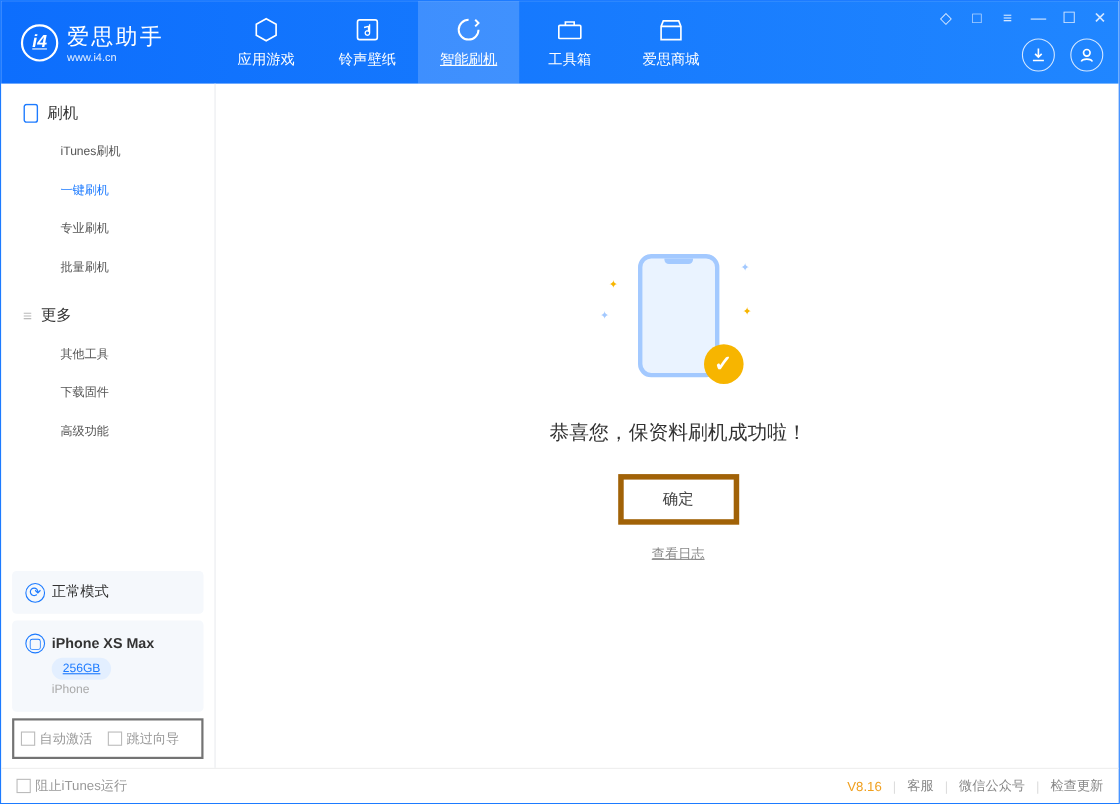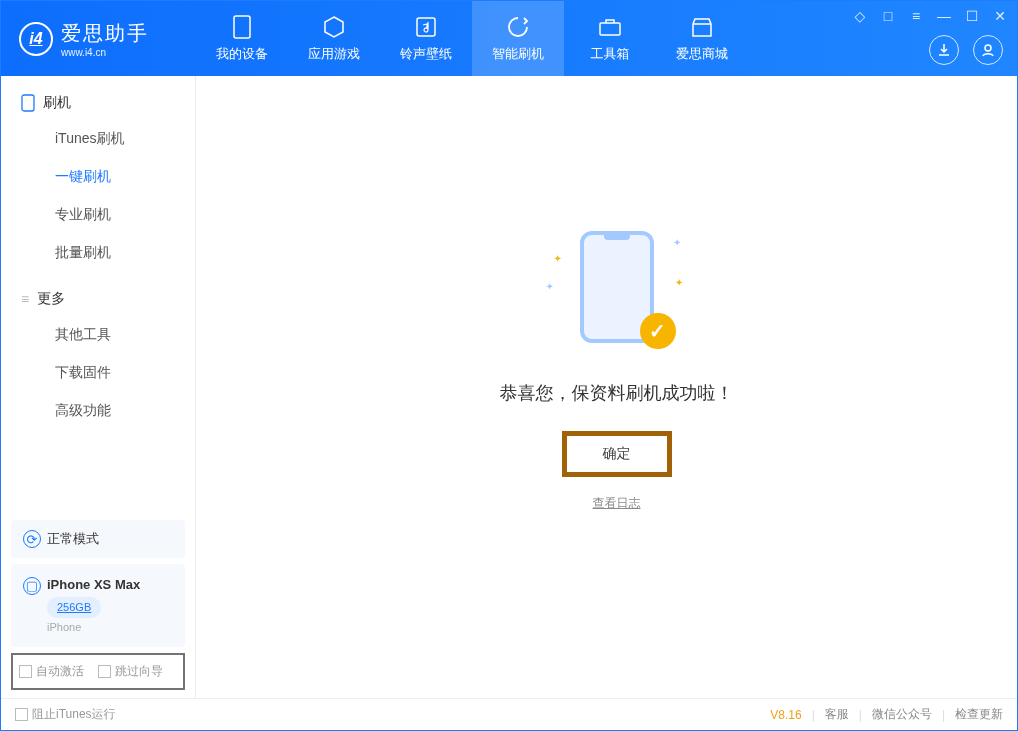--- a/index.html
+++ b/index.html
@@ -6,32 +6,32 @@
 body { background: #fff; width: 1018px; height: 731px; border: 1px solid #1d7bff; position: relative; }
 
 .header { height: 75px; background: linear-gradient(to right, #0d6efd, #2086ff); display: flex; align-items: center; color: #fff; }
 .logo-block { display: flex; align-items: center; padding: 0 18px; width: 195px; }
 .logo-ic { width: 34px; height: 34px; border: 2px solid #fff; border-radius: 50%; display:flex; align-items:center; justify-content:center; font-weight:bold; font-size:16px; font-style:italic;text-decoration:underline; }
 .logo-txt { margin-left: 8px; }
 .logo-txt .cn { font-size: 20px; font-weight: 500; letter-spacing: 2px; }
 .logo-txt .url { font-size: 10px; letter-spacing: 0; opacity: .9; }
 .tabs { display: flex; height: 100%; }
 .tab { width: 92px; display: flex; flex-direction: column; align-items: center; justify-content: center; font-size: 13px; gap: 6px; cursor: pointer; }
-.tab.active { background: rgba(255,255,255,.18); }
+.tab.active { background: rgba(255,255,255,.18); text-decoration: underline; }
 .tab-ic { width: 24px; height: 24px; display:flex; align-items:center; justify-content:center; }
 .win-ctrl { position:absolute; top:6px; right:8px; display:flex; gap:10px; color:#d8e9ff; }
 .win-ctrl span { width:18px; height:18px; display:flex;align-items:center;justify-content:center; cursor:pointer; font-size:14px; }
 .hdr-right { position:absolute; right:14px; top:34px; display:flex; gap:14px; }
 .circ-btn { width:30px; height:30px; border:1.5px solid rgba(255,255,255,.8); border-radius:50%; display:flex;align-items:center;justify-content:center; cursor:pointer; }
 
 .body { display:flex; height: calc(731px - 75px - 32px - 2px); gap: 20px; }
 .sidebar { width: 195px; border-right: 1px solid #e9ecef; display:flex; flex-direction:column; }
 .side-sec { padding: 18px 0 0 0; }
 .side-hd { display:flex; align-items:center; gap:8px; padding: 0 20px 8px; font-size:14px; color:#333; }
-.side-item { padding: 10px 20px 10px 54px; font-size:14px; color:#555; cursor:pointer; }
+.side-item { padding: 10px 20px 10px 54px; font-size:11px; color:#555; cursor:pointer; }
 .side-item.active { color:#1d7bff; }
 .side-bottom { margin-top:auto; padding: 0 10px 8px; }
 .card { background:#f5f8fc; border-radius:4px; padding:10px 12px; margin:6px 0; font-size:13px; color:#333; }
 .card.dev { line-height:1.7; }
 .badge { display:inline-block; background:#e3efff; color:#1d7bff; border-radius:10px; padding:1px 10px; font-size:11px;text-decoration:underline; }
 .mode-ic { display:inline-flex; width:18px; height:18px; border:1.5px solid #1d7bff; border-radius:50%; align-items:center; justify-content:center; color:#1d7bff; margin-right:6px; vertical-align:middle; }
 .dev-sub { color:#aaa; font-size:11px; }
 .chk-row { border:2px solid #737373; padding:8px 6px; margin-top:4px; display:flex; gap:14px; font-size:12px; color:#999; }
 .chk { width:13px; height:13px; border:1px solid #bbb; display:inline-block; vertical-align:middle; margin-right:4px; }
 
@@ -59,28 +59,20 @@
   <div class="logo-block">
     <div class="logo-ic">i4</div>
     <div class="logo-txt">
       <div class="cn">爱思助手</div>
       <div class="url">www.i4.cn</div>
     </div>
   </div>
   <div class="tabs">
     <div class="tab">
         <div class="tab-ic">
-          <svg width="18" height="24" viewBox="0 0 18 24">
-            <rect x="1" y="1" width="16" height="22" rx="2" fill="none" stroke="#fff" stroke-width="1.5"></rect>
-          </svg>
-        </div>
-        <span>我的设备</span>
-      </div>
-    <div class="tab">
-        <div class="tab-ic">
           <svg width="24" height="24" viewBox="0 0 24 24">
             <path d="M12 2l9 5v10l-9 5-9-5V7z" fill="none" stroke="#fff" stroke-width="1.5"></path>
           </svg>
         </div>
         <span>应用游戏</span>
       </div>
     <div class="tab">
         <div class="tab-ic">
           <svg width="22" height="22" viewBox="0 0 22 22">
             <rect x="2" y="2" width="18" height="18" rx="2" fill="none" stroke="#fff" stroke-width="1.5"></rect>

